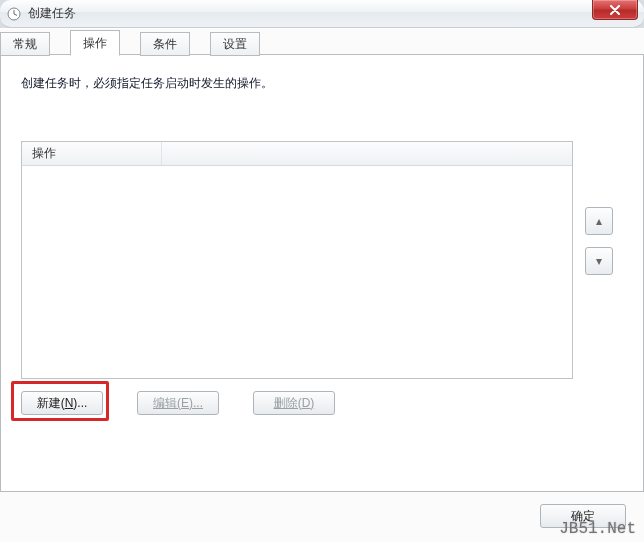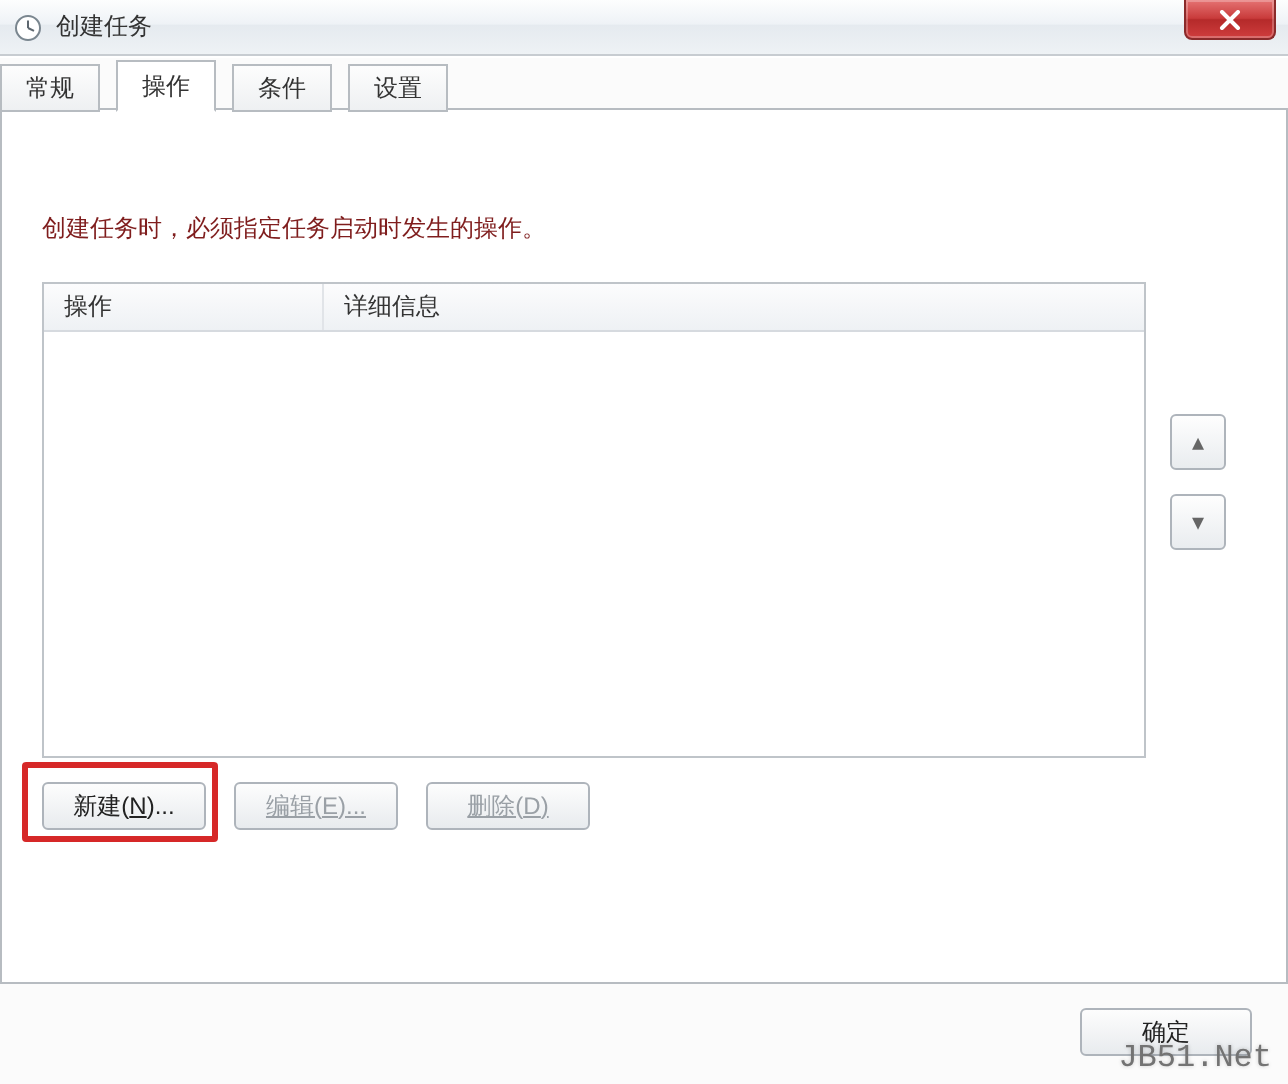--- a/index.html
+++ b/index.html
@@ -12,20 +12,21 @@
     overflow: hidden;
   }
   
   .titlebar {
     height: 28px;
     background: linear-gradient(#fdfefe, #eef2f6 45%, #e5eaef 46%, #eef2f5);
     border-bottom: 1px solid #c7ccd1;
     display: flex; align-items: center;
     padding-left: 6px;
     position: relative;
+    border-radius: 11px;
   }
   .titlebar .tb-icon {
     width: 16px; height: 16px; margin-right: 6px;
     display: inline-flex; align-items: center; justify-content: center;
   }
   .titlebar .tb-title { color: #333; }
   .close-btn {
     position: absolute; top: 0; right: 6px;
     width: 46px; height: 20px;
     background: linear-gradient(#e57373,#c93b3b 48%,#b52a2a 52%,#cf3d3d);
@@ -43,38 +44,38 @@
     border-top: 1px solid #fff;
   }
   
   .tabs { position: relative; height: 26px; }
   .tabstrip { display: flex; position: absolute; left: 0; top: 0; z-index: 2; }
   .tab {
     height: 24px; padding: 0 12px;
     border: 1px solid #b7bcc1;
     background: linear-gradient(#fdfdfd,#eef0f2);
     display: flex; align-items: center;
-    margin-right: 8px;
+    margin-right: 20px;
     position: relative; top: 3px;
     color: #333;
   }
   .tab.active {
     background: #fff; border-bottom-color: #fff;
     top: 1px; height: 26px; z-index: 3;
   }
   .tabline {
     position: absolute; left: 0; right: 0; bottom: 0;
     border-bottom: 1px solid #b7bcc1; z-index: 1;
   }
   .tabpage {
     background: #fff; border: 1px solid #b7bcc1; border-top: none;
     position: absolute; left: 0; right: 0; top: 26px; bottom: 0;
   }
   
-  .desc { position: absolute; left: 20px; top: 20px; color: #7f1d1d; margin-top: 31px; }
+  .desc { position: absolute; left: 20px; top: 20px; color: #0f172a; }
   .table-wrap {
     position: absolute; left: 20px; right: 70px; top: 86px; bottom: 112px;
     border: 1px solid #bfc4c9;
     background: #fff;
   }
   .thead {
     height: 24px; display: flex;
     background: linear-gradient(#fcfcfd,#eef1f4);
     border-bottom: 1px solid #d6dadf;
   }
@@ -94,21 +95,21 @@
     width: 28px; height: 28px;
     border: 1px solid #aeb4bb;
     border-radius: 3px;
     background: linear-gradient(#fefefe,#e9ecef);
     display: flex; align-items: center; justify-content: center;
     color: #666;
   }
   
   .actions {
     position: absolute; left: 20px; bottom: 76px;
-    display: flex; gap: 14px; align-items: center;
+    display: flex; gap: 34px; align-items: center;
   }
   .btn {
     height: 24px; min-width: 82px; padding: 0 12px;
     border: 1px solid #aeb4bb; border-radius: 3px;
     background: linear-gradient(#fdfdfd,#e8ebee);
     display: inline-flex; align-items: center; justify-content: center;
     color: #222;
   }
   .btn.disabled { color: #9aa0a6; text-decoration: underline; }
   .highlight-frame {
@@ -169,21 +170,20 @@
           </div>
       </div>
     </div>
 
     <div class="tabpage">
       <div class="desc">创建任务时，必须指定任务启动时发生的操作。</div>
 
       <div class="table-wrap">
         <div class="thead">
           <div class="col col1">操作</div>
-          <div class="col col2">详细信息</div>
         </div>
       </div>
 
       <div class="sidebtns">
         <div class="sq">
           <span>▴</span>
         </div>
         <div class="sq">
           <span>▾</span>
         </div>

